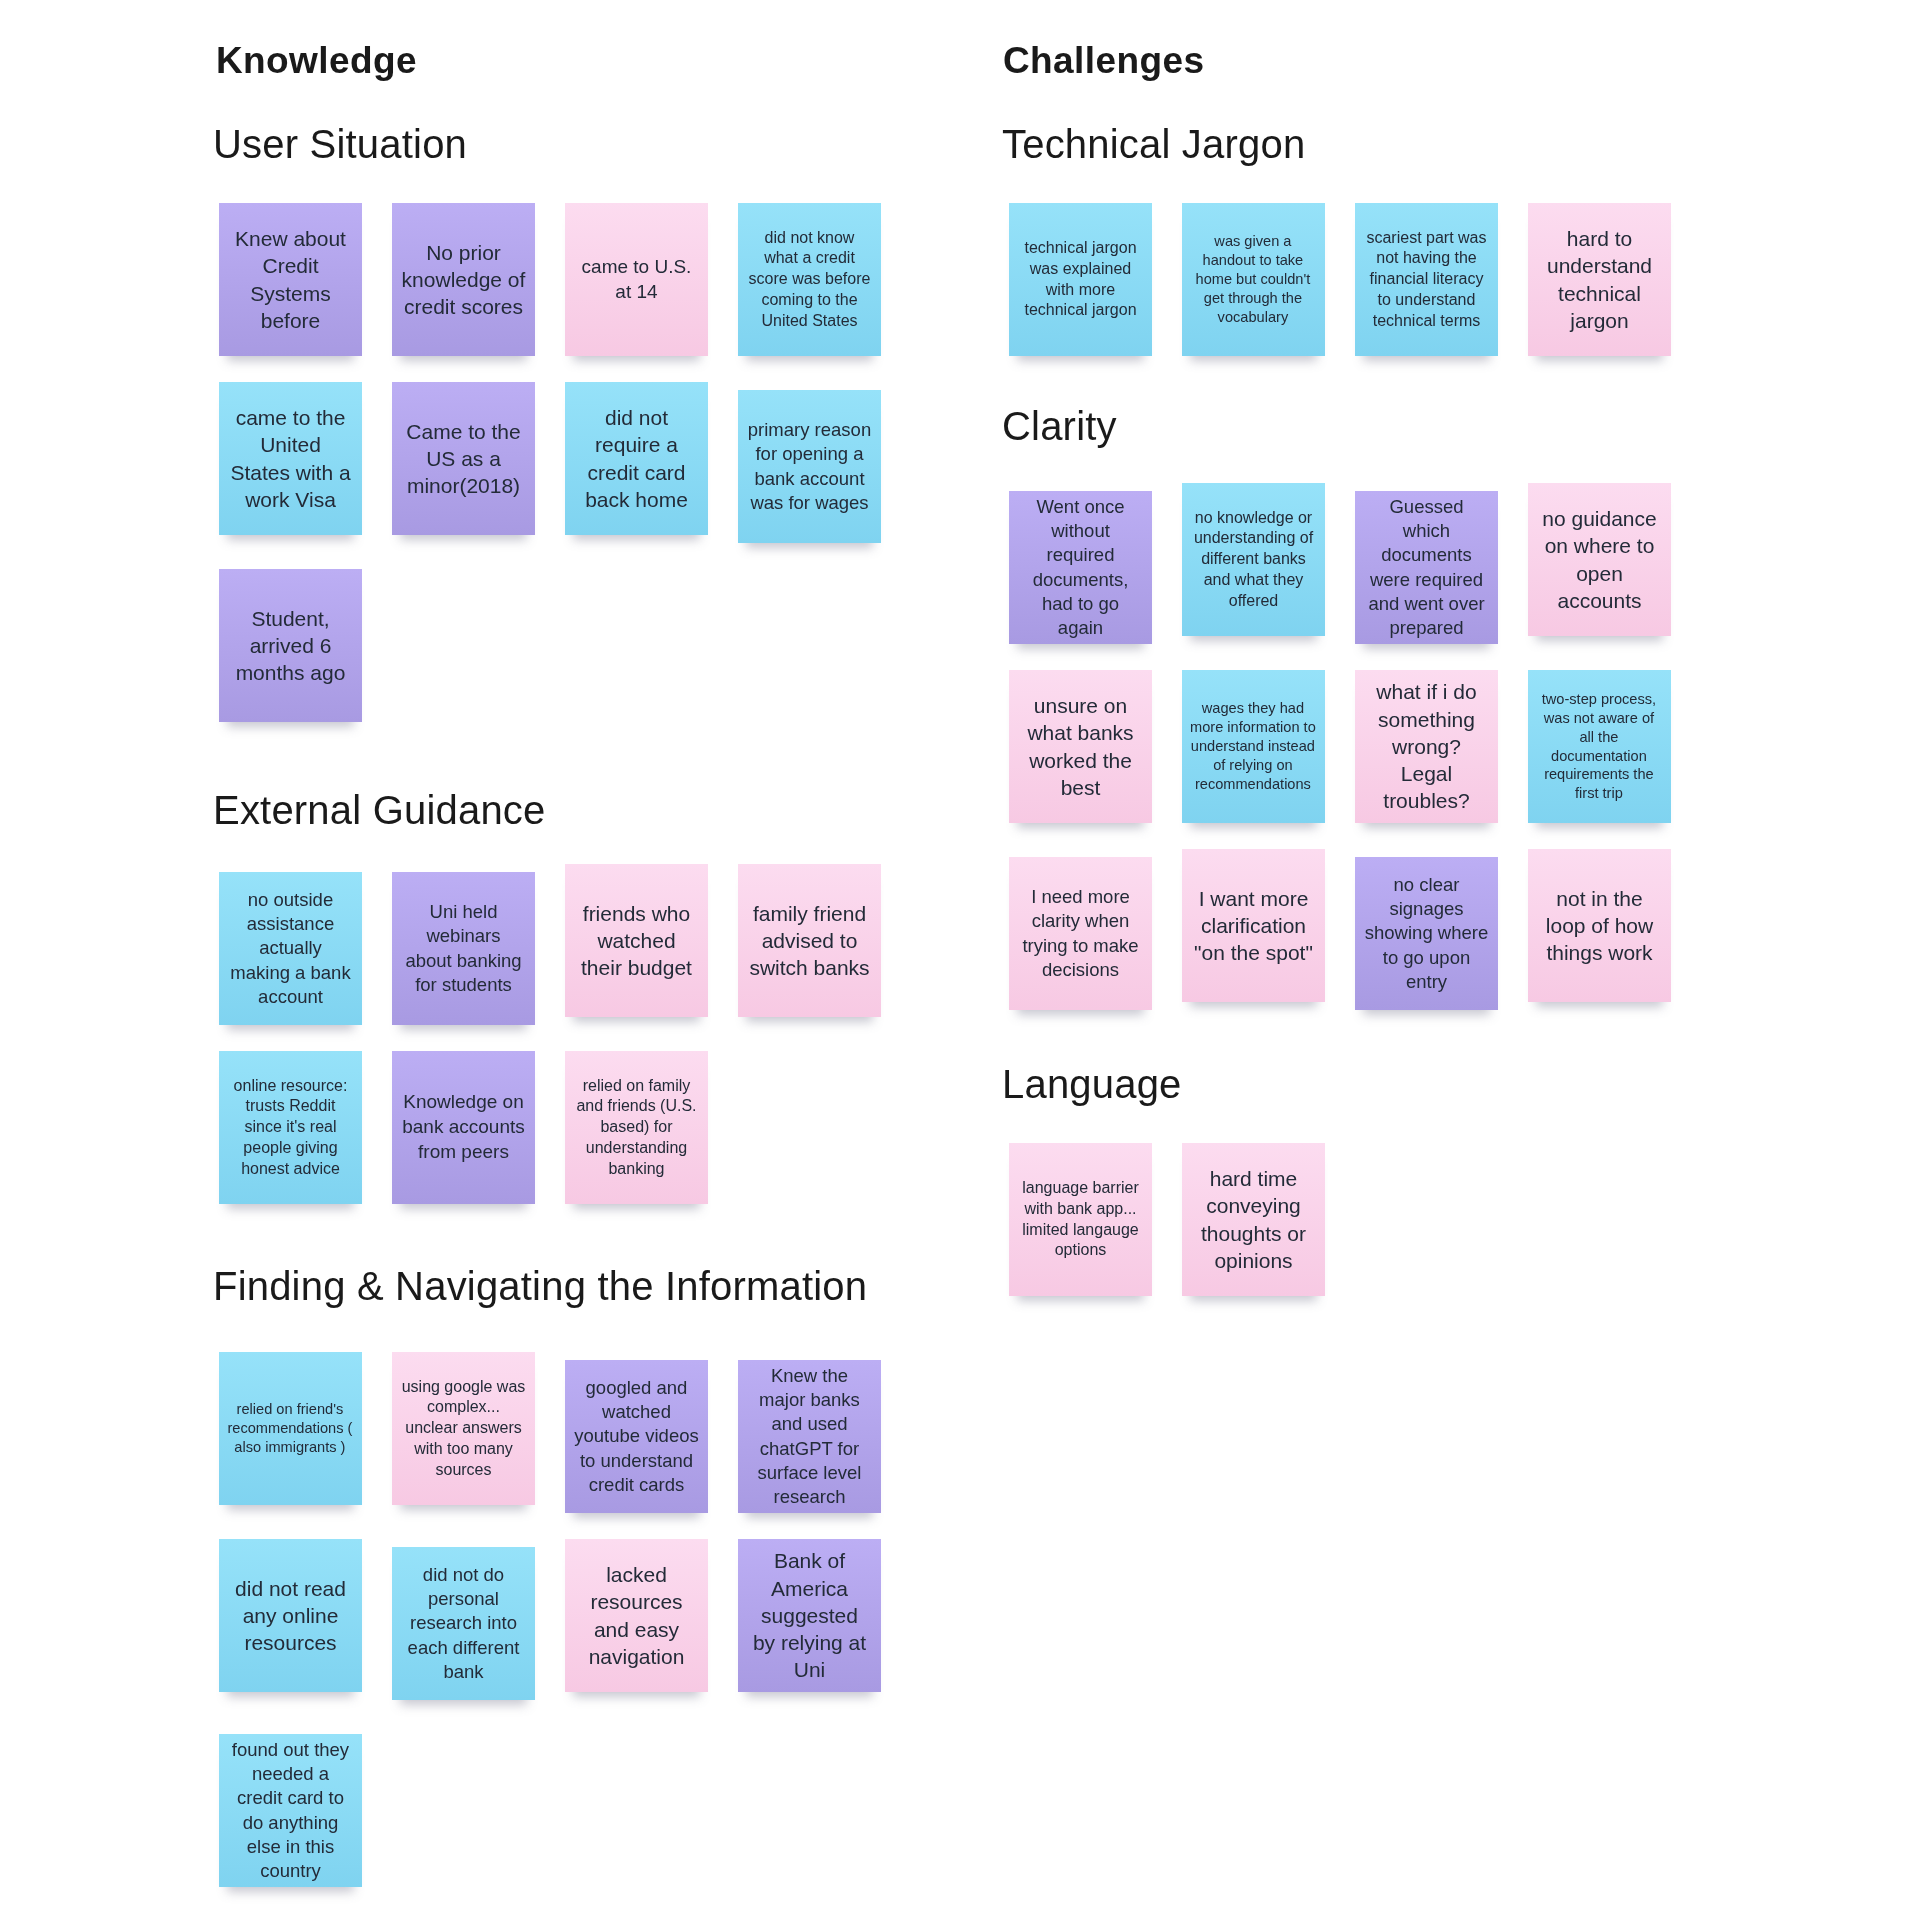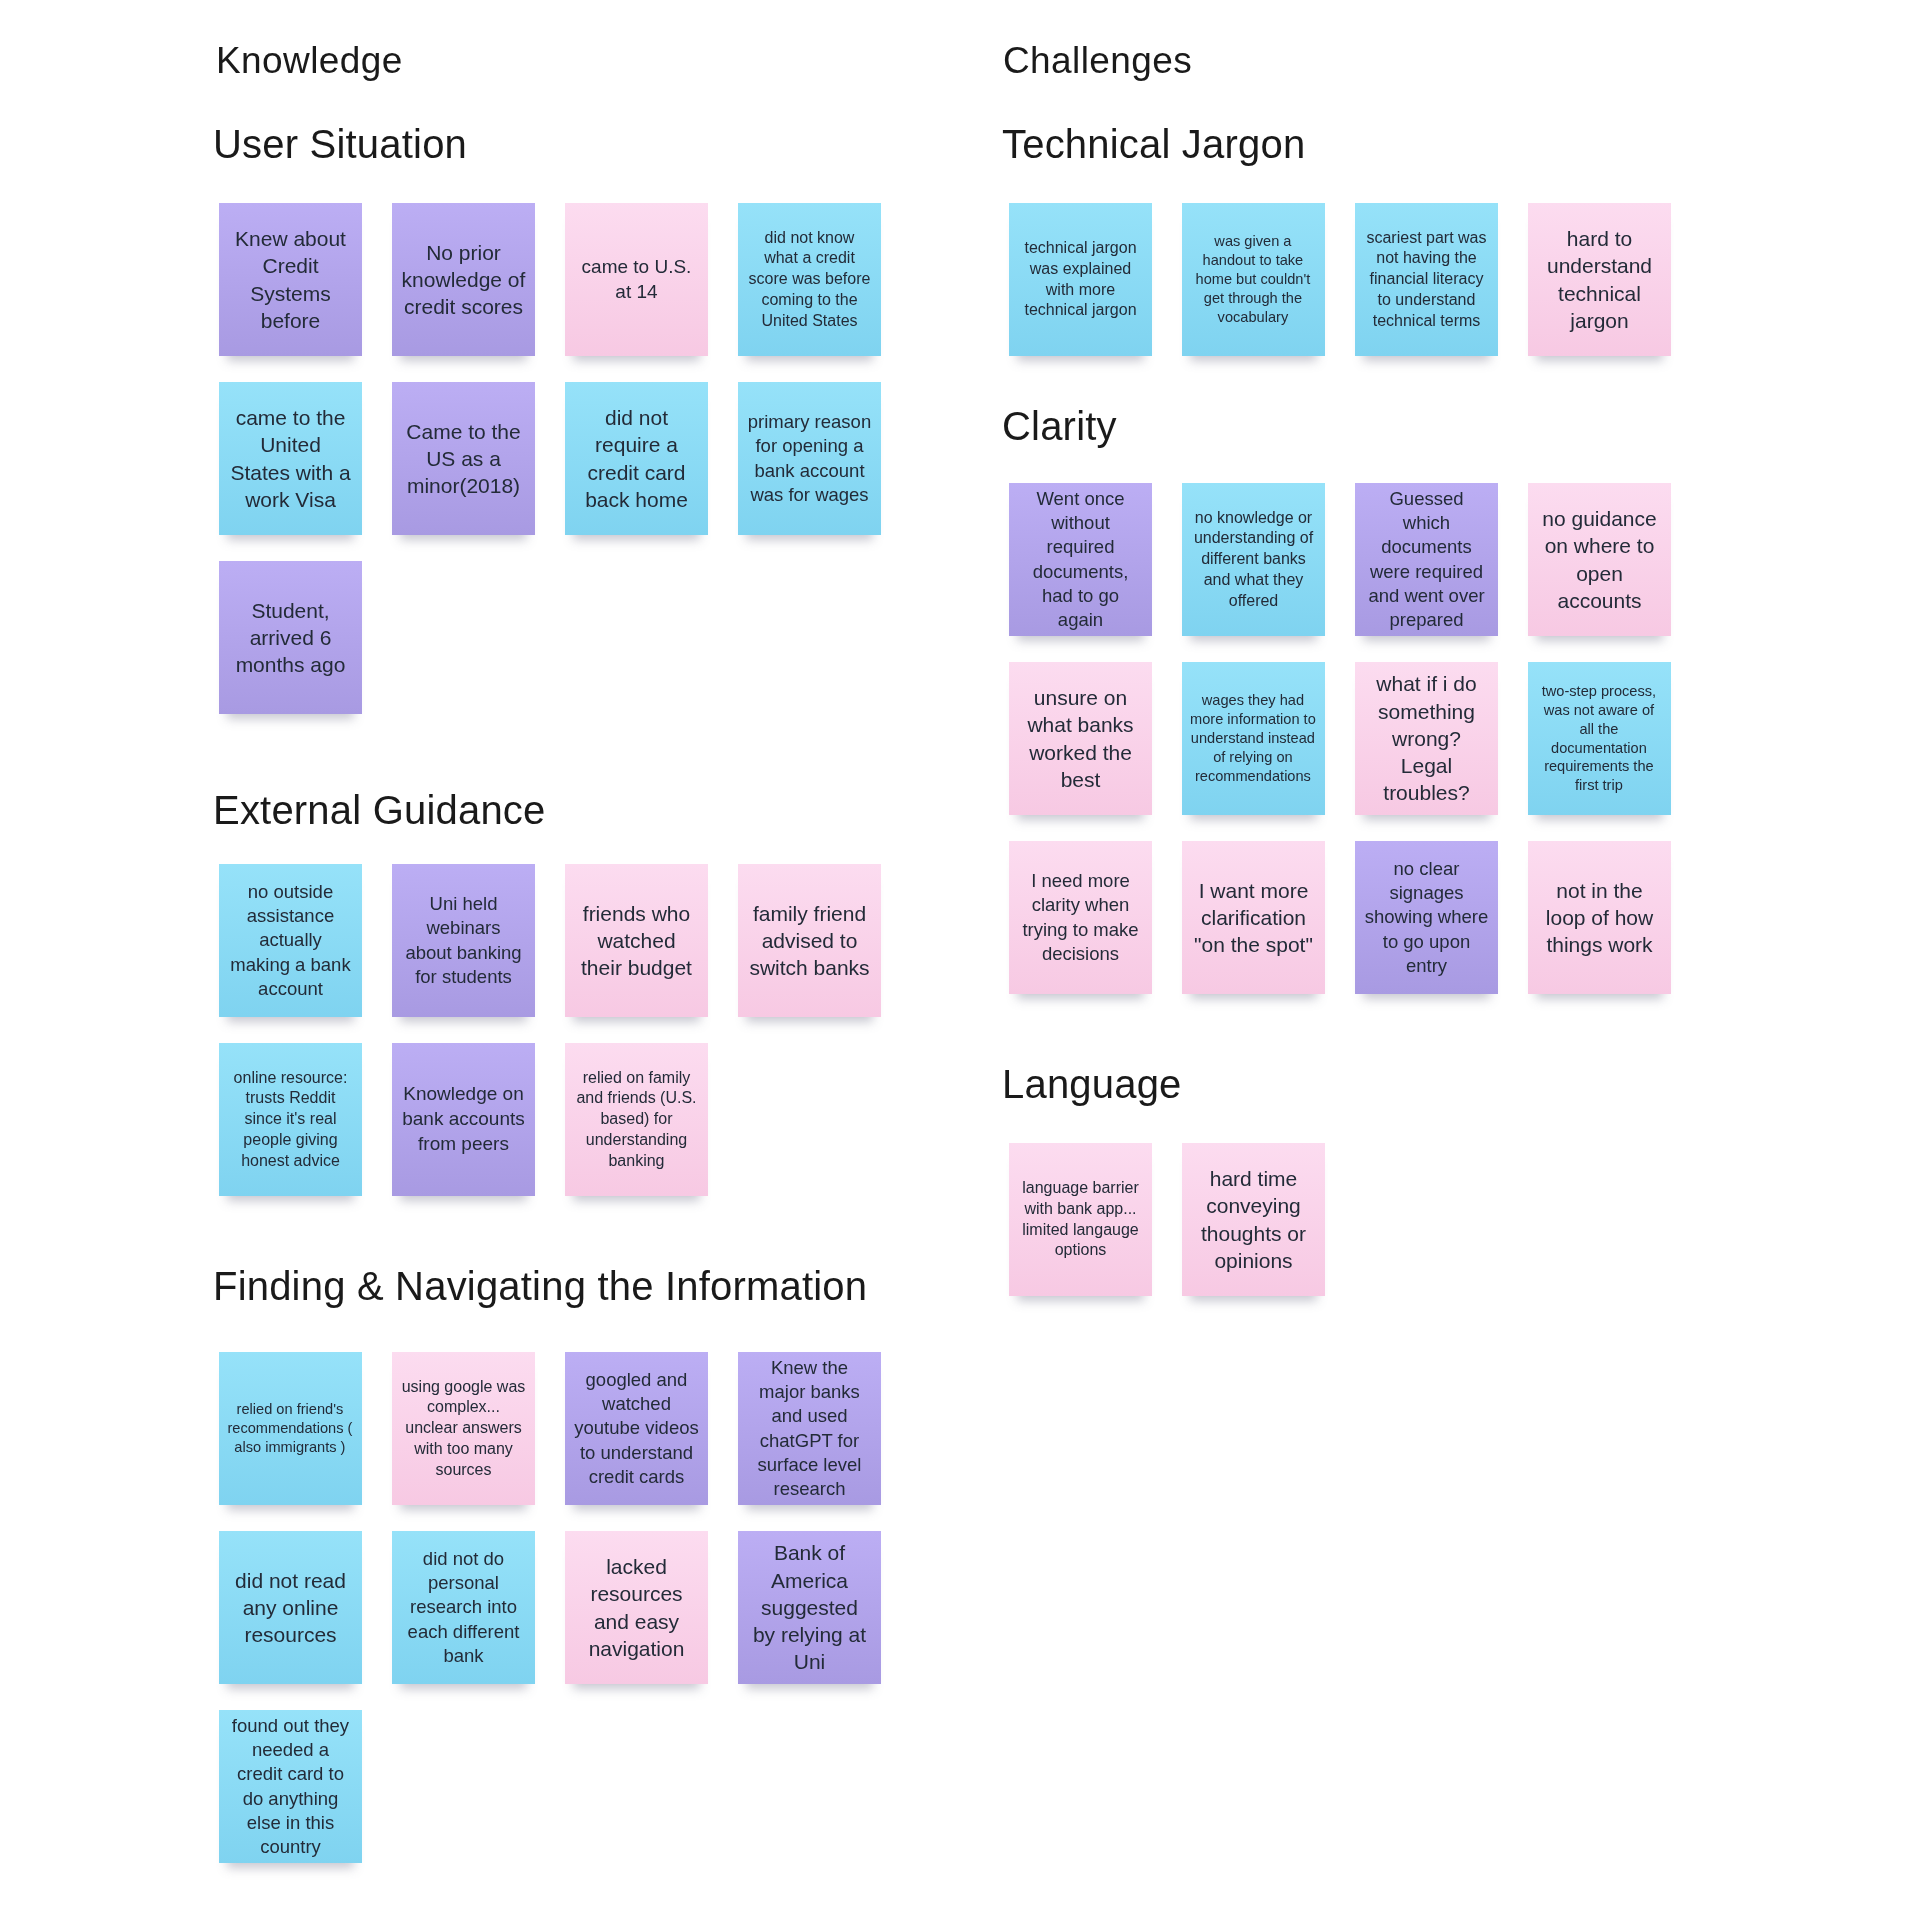--- a/index.html
+++ b/index.html
@@ -9,21 +9,21 @@
     --text:#232b38; --heading:#1a1a1a; --background:#ffffff;
   }
   html,body{margin:0;padding:0;}
   body{
     width:1927px;height:1925px;position:relative;overflow:hidden;
     background:var(--background);
     font-family:"Liberation Sans","DejaVu Sans",sans-serif;
     color:var(--text);
   }
   .board-title{
-    position:absolute;font-size:37px;font-weight:400;color:var(--heading);
+    position:absolute;font-size:37px;font-weight:700;color:var(--heading);
     letter-spacing:0.4px;white-space:nowrap;
   }
   .section-heading{
     position:absolute;font-size:40px;font-weight:400;color:var(--heading);
     letter-spacing:0.2px;white-space:nowrap;
   }
   .note-grid{
     position:absolute;display:grid;
     grid-template-columns:repeat(4,143px);
     gap:26px 30px;
@@ -33,21 +33,21 @@
     display:flex;align-items:center;justify-content:center;text-align:center;
     line-height:1.3;color:var(--text);
     box-shadow:0 12.3px 10px -7.7px rgba(110,110,135,0.38);
     cursor:pointer;
   }
   .note.purple{background:linear-gradient(180deg,var(--purple_light),var(--purple));}
   .note.blue{background:linear-gradient(180deg,var(--blue_light),var(--blue));}
   .note.pink{background:linear-gradient(180deg,var(--pink_light),var(--pink));}
   .xs{font-size:14.6px;padding-left:8px;}
   .sm{font-size:16px;}
-  .md{font-size:18.5px;}
+  .md{font-size:18.5px;margin-top:8px;}
   .ml{font-size:21px;}
   .lg{font-size:19px;}
 </style>
 </head>
 <body>
 
 <div class="board-title" style="left:216px;top:40px">Knowledge</div>
 
 <div class="section-heading" style="left:213px;top:122px">User Situation</div>
 

